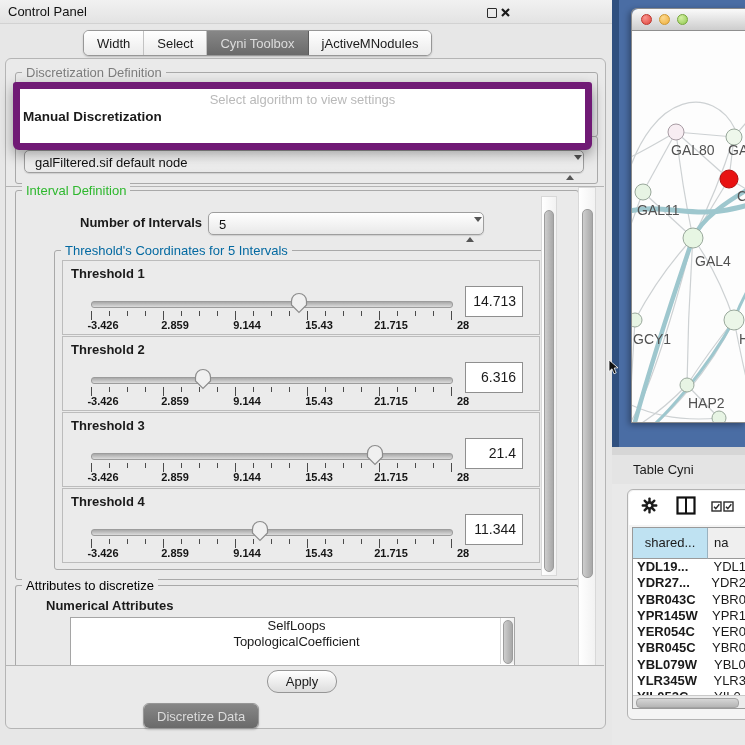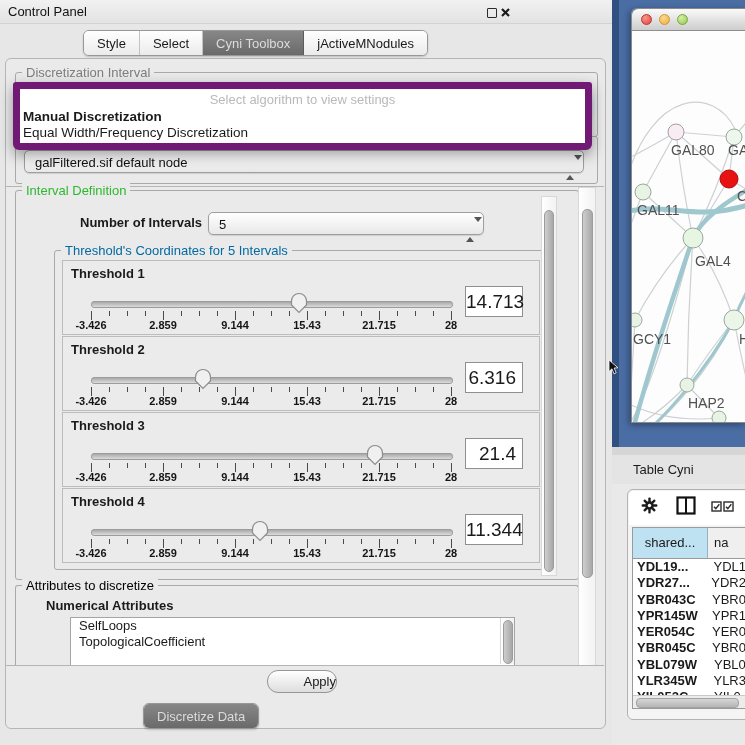--- a/index.html
+++ b/index.html
@@ -30,29 +30,29 @@
   .pp-o2{position:absolute;left:3px;top:36px;font-size:13.5px;}
   
   .tbox{position:absolute;left:0;width:476px;height:73px;background:#ebebeb;border:1px solid #bcbcbc;}
   .tlabel{position:absolute;left:8px;top:5px;font-weight:bold;}
   .ttrack{position:absolute;left:28px;top:40px;width:360px;height:5px;border:1px solid #9c9c9c;border-radius:3px;background:linear-gradient(#a8a8a8,#dcdcdc);}
   .tthumb{position:absolute;top:31px;width:18px;height:22px;}
   .tticks{position:absolute;left:0;top:50px;height:10px;width:100%;}
   .tick{position:absolute;top:0;width:1px;background:#4a4a4a;}
   .tick.minor{height:5px;}
   .tick.major{height:9px;}
-  .tticklabels{position:absolute;left:0;top:58px;height:12px;width:100%;}
+  .tticklabels{position:absolute;left:12px;top:58px;height:12px;width:100%;}
   .ticklab{position:absolute;transform:translateX(-50%);font-size:11px;font-weight:bold;color:#151515;white-space:nowrap;}
-  .tvalue{position:absolute;left:402px;top:25px;width:50px;height:29px;background:#fff;border:1px solid #8f8f8f;font-size:19px;text-align:right;line-height:29px;padding-right:6px;}
-  
-  .attrlist{left:70px;top:617px;width:443px;height:48px;background:#fff;border:1px solid #a5a5a5;overflow:hidden;}
+  .tvalue{position:absolute;left:402px;top:25px;width:50px;height:29px;background:#fff;border:1px solid #8f8f8f;font-size:14px;text-align:right;line-height:29px;padding-right:6px;}
+  
+  .attrlist{left:70px;top:617px;width:443px;height:48px;background:#fff;border:1px solid #a5a5a5;overflow:hidden;text-align:center;}
   .attritem{height:16px;line-height:16px;padding-left:8px;white-space:nowrap;}
   .sb{background:linear-gradient(90deg,#ffffff,#f2f2f2);border:1px solid #d8d8d8;}
   .sbthumb{position:absolute;border-radius:5px;background:linear-gradient(90deg,#cecece,#a8a8a8);border:1px solid #9c9c9c;}
-  .btn{border:1px solid #969696;border-radius:11px;background:linear-gradient(#ffffff,#dddddd);text-align:right;line-height:21px;}
+  .btn{border:1px solid #969696;border-radius:11px;background:linear-gradient(#ffffff,#dddddd);text-align:center;line-height:21px;}
   
   .bluebg{left:612px;top:0;width:133px;height:447px;background:#4a6da4;}
   .bluedark{left:612px;top:0;width:7px;height:447px;background:#30507f;}
   .netwin{left:631px;top:8px;width:114px;height:413px;border:1px solid #8a8a8a;border-right:none;border-radius:6px 0 0 0;box-shadow:-2px 2px 6px rgba(0,0,0,.35);}
   .nettitle{position:absolute;left:0;top:0;width:100%;height:21px;background:linear-gradient(#fafafa,#cdcdcd);border-bottom:1px solid #8f8f8f;border-radius:6px 0 0 0;}
   .light{position:absolute;top:5px;width:11px;height:11px;border-radius:50%;}
   .netcanvas{position:absolute;left:0;top:22px;width:114px;height:391px;background:#fdfdfd;overflow:hidden;}
   .tpheadstrip{left:612px;top:447px;width:133px;height:8px;background:#d6d6d6;}
   .tphead{left:612px;top:455px;width:133px;height:29px;background:#e4e4e4;border-bottom:1px solid #c6c6c6;}
   .tpbody{left:612px;top:484px;width:133px;height:261px;background:#e9e9e9;}
@@ -79,37 +79,37 @@
   <div class="abs floatbox"></div>
   <div class="abs" style="left:500px;top:6px;">
     <svg width="11" height="11">
         <line x1="2" y1="2" x2="9" y2="9" stroke="#1a1a1a" stroke-width="2.2"></line>
         <line x1="9" y1="2" x2="2" y2="9" stroke="#1a1a1a" stroke-width="2.2"></line>
       </svg>
   </div>
 
   <div class="abs tabbar" style="left:83px;top:30px;">
     <div class="tb">
-        <span>Style</span>
+        <span>Width</span>
       </div>
     <div class="tb">
         <span>Select</span>
       </div>
     <div class="tb sel">
         <span>Cyni Toolbox</span>
       </div>
     <div class="tb">
         <span>jActiveMNodules</span>
       </div>
   </div>
 
   <div class="abs panel"></div>
 
   <div class="abs grp" style="left:15px;top:72px;width:581px;height:63px;">
-    <span class="gt" style="color:#7d7d7d;">Discretization Interval</span>
+    <span class="gt" style="color:#7d7d7d;">Discretization Definition</span>
   </div>
 
   <div class="abs focusring" style="left:24px;top:97px;width:562px;height:21px;"></div>
 
   <div class="abs grp" style="left:15px;top:136px;width:581px;height:46px;">
     <span class="gt">Table Data</span>
   </div>
   <div class="abs combo" style="left:24px;top:150px;width:560px;">
     <span>galFiltered.sif default node</span>
     <span class="arrows"><span class="aru"></span><span class="ard"></span></span>
@@ -316,21 +316,20 @@
 
   <div class="abs tabbar" style="left:143px;top:703px;">
     <div class="tb sel">
         <span>Discretize Data</span>
       </div>
   </div>
 
   <div class="abs popup">
     <div class="pp-ph">Select algorithm to view settings</div>
     <div class="pp-o1">Manual Discretization</div>
-    <div class="pp-o2">Equal Width/Frequency Discretization</div>
   </div>
 
   <div class="abs bluebg"></div>
   <div class="abs bluedark"></div>
 
   <div class="abs netwin">
     <div class="nettitle">
       <span class="light" style="left:9px;background:radial-gradient(circle at 35% 30%,#fa958f,#e0453c);border:1px solid #bc362d;box-sizing:border-box;"></span>
       <span class="light" style="left:27px;background:radial-gradient(circle at 35% 30%,#fcd98e,#efae3c);border:1px solid #cd9833;box-sizing:border-box;"></span>
       <span class="light" style="left:45px;background:radial-gradient(circle at 35% 30%,#d5f0a4,#90c94f);border:1px solid #77a73d;box-sizing:border-box;"></span>

